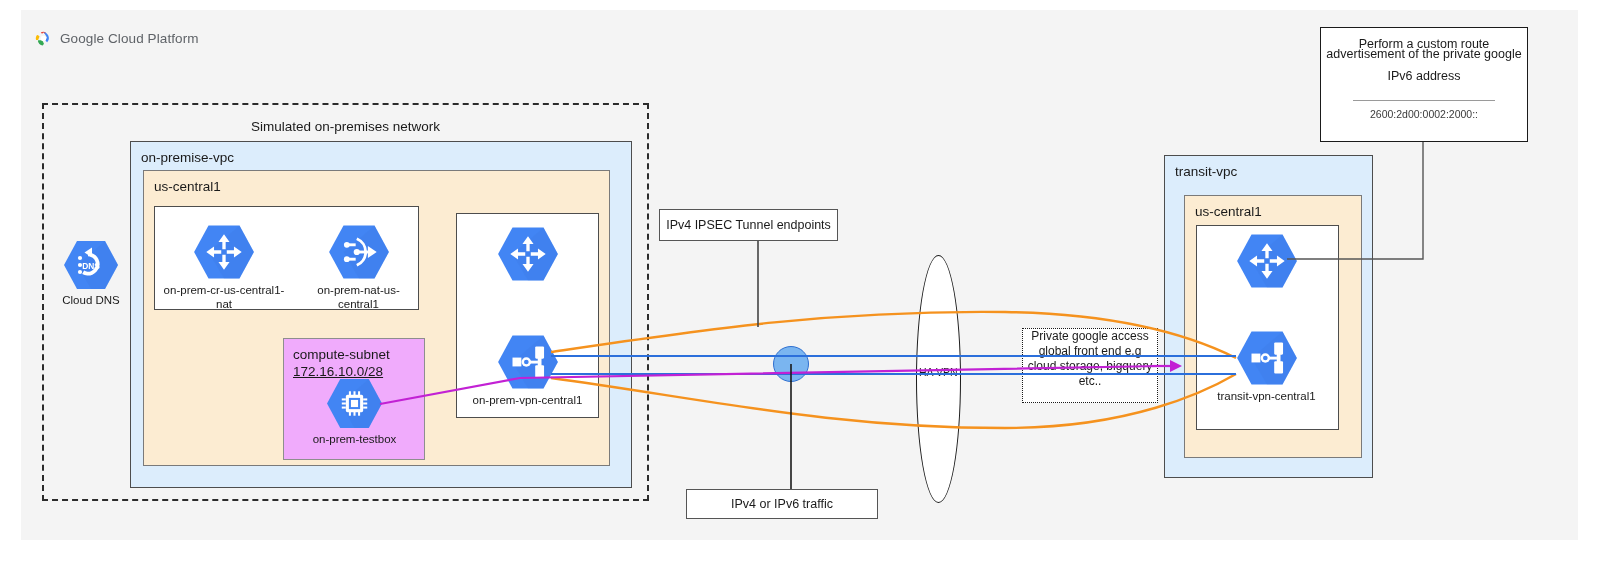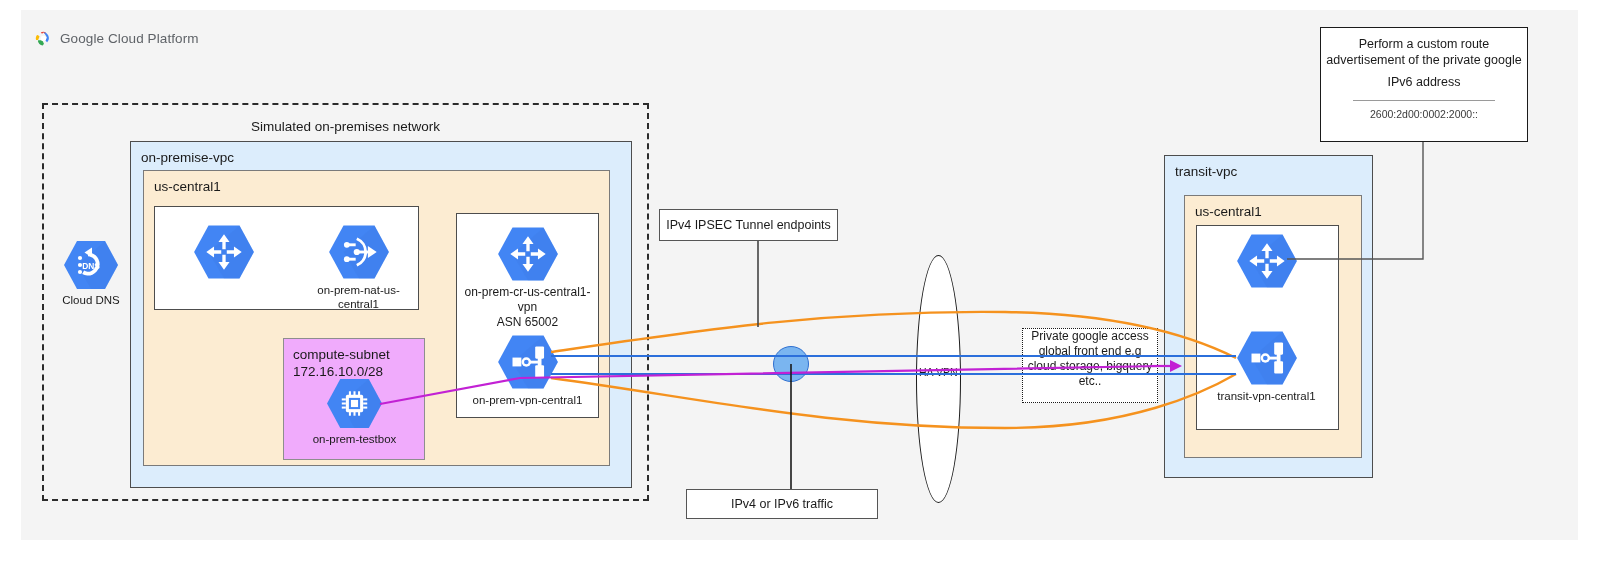--- a/index.html
+++ b/index.html
@@ -213,21 +213,21 @@
     <div class="box box-region" style="left:143px;top:170px;width:467px;height:296px;">
       <div class="box-label box-title-tl">us-central1</div>
     </div>
 
     <div class="box box-white" style="left:154px;top:206px;width:265px;height:104px;"></div>
 
     <div class="box box-white" style="left:456px;top:213px;width:143px;height:205px;"></div>
 
     <div class="box box-subnet" style="left:283px;top:338px;width:142px;height:122px;">
       <div class="box-label" style="left:9px;top:8px;">compute-subnet</div>
-      <div class="box-label" style="left:9px;top:25px;">172.16.10.0/28</div>
+      <div class="box-label" style="left:9px;top:25px;text-decoration:underline;">172.16.10.0/28</div>
     </div>
 
     <div class="box box-vpc" style="left:1164px;top:155px;width:209px;height:323px;">
       <div class="box-label box-title-tl">transit-vpc</div>
     </div>
 
     <div class="box box-region" style="left:1184px;top:195px;width:178px;height:263px;">
       <div class="box-label box-title-tl">us-central1</div>
     </div>
 
@@ -281,20 +281,21 @@
       <svg class="ico" width="62" height="56" viewBox="0 0 56 50">
         <polygon points="14,1 42,1 55,25 42,49 14,49 1,25" fill="#4285f4"></polygon>
         <polygon points="42,1 55,25 42,49 28,49 14,25" fill="#3c7ae4" opacity="0.30"></polygon>
         <g fill="#ffffff">
           <polygon points="28,9 33,16 29.5,16 29.5,22.5 26.5,22.5 26.5,16 23,16"></polygon>
           <polygon points="28,41 33,34 29.5,34 29.5,27.5 26.5,27.5 26.5,34 23,34"></polygon>
           <polygon points="12,25 19,20 19,23.5 25.5,23.5 25.5,26.5 19,26.5 19,30"></polygon>
           <polygon points="44,25 37,20 37,23.5 30.5,23.5 30.5,26.5 37,26.5 37,30"></polygon>
         </g>
       </svg>
+      <div class="cap">on-prem-cr-us-central1-nat</div>
     </div>
 
     <div class="node" style="left:302px;top:224px;width:113px;">
       <svg class="ico" width="62" height="56" viewBox="0 0 56 50">
         <polygon points="14,1 42,1 55,25 42,49 14,49 1,25" fill="#4285f4"></polygon>
         <polygon points="42,1 55,25 42,49 28,49 14,25" fill="#3c7ae4" opacity="0.30"></polygon>
         <g fill="none" stroke="#ffffff" stroke-width="2.6">
           <path d="M26 13 a13 13 0 0 1 0 24"></path>
           <path d="M18 18.5 h7"></path>
           <path d="M18 31.5 h7"></path>
@@ -314,22 +315,20 @@
       <svg class="ico" width="62" height="56" viewBox="0 0 56 50">
         <polygon points="14,1 42,1 55,25 42,49 14,49 1,25" fill="#4285f4"></polygon>
         <polygon points="42,1 55,25 42,49 28,49 14,25" fill="#3c7ae4" opacity="0.30"></polygon>
         <g fill="#ffffff">
           <polygon points="28,9 33,16 29.5,16 29.5,22.5 26.5,22.5 26.5,16 23,16"></polygon>
           <polygon points="28,41 33,34 29.5,34 29.5,27.5 26.5,27.5 26.5,34 23,34"></polygon>
           <polygon points="12,25 19,20 19,23.5 25.5,23.5 25.5,26.5 19,26.5 19,30"></polygon>
           <polygon points="44,25 37,20 37,23.5 30.5,23.5 30.5,26.5 37,26.5 37,30"></polygon>
         </g>
       </svg>
-      <div class="cap">on-prem-cr-us-central1-vpn
-ASN 65002</div>
     </div>
 
     <div class="node" style="left:470px;top:334px;width:115px;">
       <svg class="ico" width="62" height="56" viewBox="0 0 56 50">
         <polygon points="14,1 42,1 55,25 42,49 14,49 1,25" fill="#4285f4"></polygon>
         <polygon points="42,1 55,25 42,49 28,49 14,25" fill="#3c7ae4" opacity="0.30"></polygon>
         <g fill="#ffffff">
           <rect x="14" y="21" width="8" height="8"></rect>
           <rect x="34.5" y="11" width="8" height="11" rx="1"></rect>
           <rect x="34.5" y="28" width="8" height="11" rx="1"></rect>
@@ -407,20 +406,20 @@
 
     <div class="box-dotted dotted-note" style="left:1022px;top:328px;width:136px;height:75px;">
       <span>Private google access
 global front end e.g
 cloud storage, bigquery
 etc..</span>
     </div>
 
     <div class="box box-callout" style="left:1320px;top:27px;width:208px;height:115px;">
       <div class="callout-text" style="top:8px;">Perform a custom route</div>
-      <div class="callout-text" style="top:24px;">advertisement of the private google</div>
-      <div class="callout-text" style="top:46px;">IPv6 address</div>
+      <div class="callout-text" style="top:18px;">advertisement of the private google</div>
+      <div class="callout-text" style="top:40px;">IPv6 address</div>
       <div class="callout-rule" style="left:32px;right:32px;top:72px;"></div>
       <div class="callout-sub" style="top:80px;">2600:2d00:0002:2000::</div>
     </div>
 
   </div>
 </div>
 
 </body></html>

